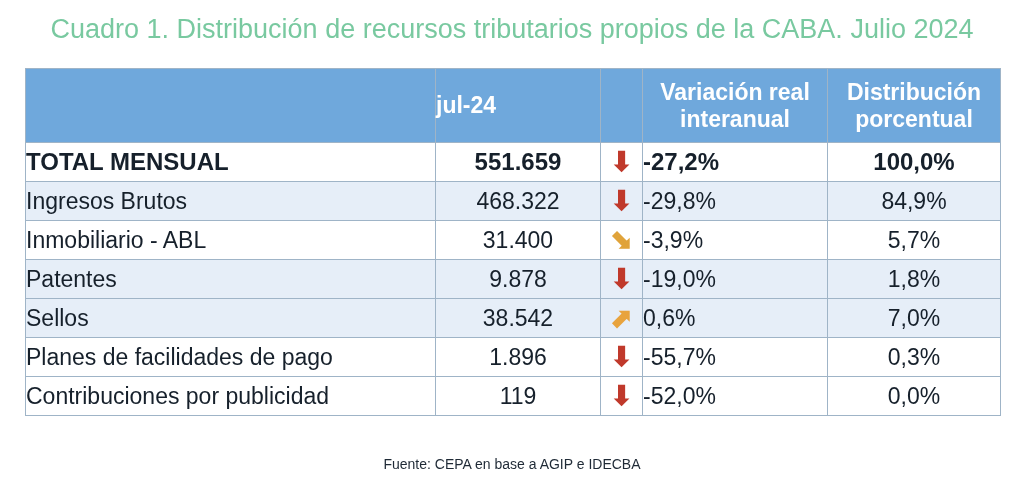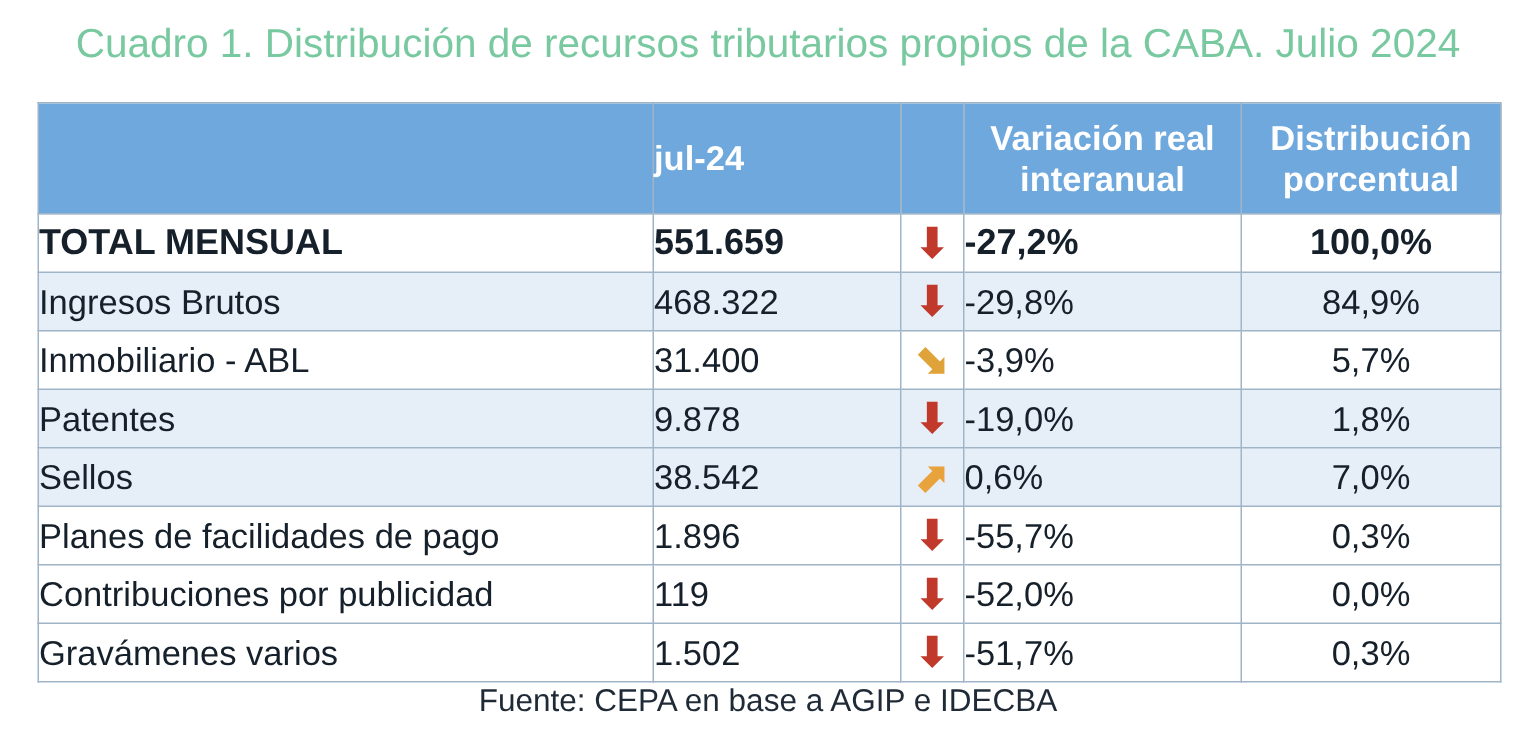--- a/index.html
+++ b/index.html
@@ -76,21 +76,21 @@
 
   tbody tr td {
     height: 38px;
   }
   td.c-label {
     text-align: left;
     padding-left: 10px;
     white-space: nowrap;
   }
   td.c-value {
-    text-align: left;
+    text-align: center;
     padding-right: 12px;
     white-space: nowrap;
   }
   td.c-arrow {
     text-align: center;
     padding: 0;
     border-left: none;
     border-right: none;
   }
   td.c-var {
@@ -117,21 +117,21 @@
     font-size: 27px;
     font-weight: bold;
   }
 
   .source {
     position: absolute;
     left: 0;
     top: 456px;
     width: 1024px;
     text-align: center;
-    font-size: 21px;
+    font-size: 14px;
     color: #1f2a36;
     font-family: "Liberation Sans", sans-serif;
   }
 </style>
 </head>
 <body>
 
 <div class="page">
 
   <div class="doc-title">Cuadro 1. Distribución de recursos tributarios propios de la CABA. Julio 2024</div>
@@ -197,26 +197,19 @@
             <td class="c-var">-55,7%</td>
             <td class="c-dist">0,3%</td>
           </tr>
           <tr class="shade-light">
             <td class="c-label">Contribuciones por publicidad</td>
             <td class="c-value">119</td>
             <td class="c-arrow"><span class="arrow" style="color: rgb(192, 57, 43);">⬇</span></td>
             <td class="c-var">-52,0%</td>
             <td class="c-dist">0,0%</td>
           </tr>
-          <tr class="shade-light">
-            <td class="c-label">Gravámenes varios</td>
-            <td class="c-value">1.502</td>
-            <td class="c-arrow"><span class="arrow" style="color: rgb(192, 57, 43);">⬇</span></td>
-            <td class="c-var">-51,7%</td>
-            <td class="c-dist">0,3%</td>
-          </tr>
         </tbody>
     </table>
   </div>
 
   <div class="source">Fuente: CEPA en base a AGIP e IDECBA</div>
 
 </div>
 
 </body></html>

